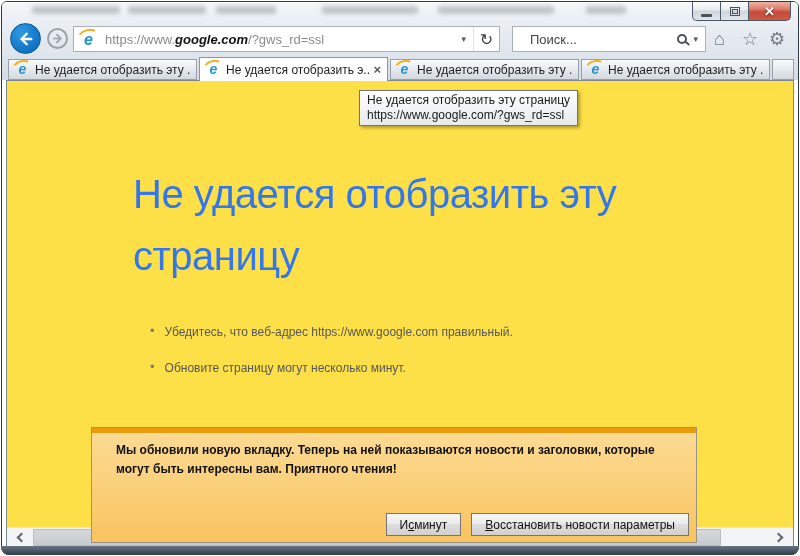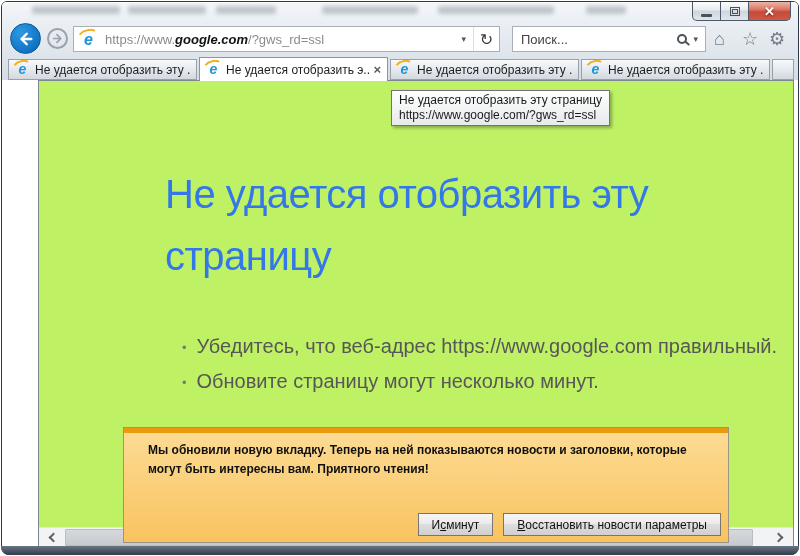--- a/index.html
+++ b/index.html
@@ -39,21 +39,21 @@
                 border: 1px solid #a9b0ba; display: flex; align-items: center; }
   .url { margin-left: 8px; font-size: 13px; color: #8b8b8b; white-space: nowrap; overflow: hidden; }
   .url .domain { color: #111; font-weight: bold; font-style: italic; }
   .addr-caret { margin-left: auto; color: #555; font-size: 9px; padding: 0 7px; }
   .addr-refresh { width: 26px; height: 24px; border-left: 1px solid #dde0e4; display: flex; align-items: center;
                   justify-content: center; font-size: 16px; color: #3c3c3c; }
 
   .searchbox { position: absolute; left: 510px; top: 24px; width: 194px; height: 26px; background: #fff;
                border: 1px solid #a9b0ba; display: flex; align-items: center; }
   .searchbox input { flex: 1; min-width: 0; border: none; outline: none; font-size: 13px; padding-left: 8px;
-                     color: #333; font-family: "Liberation Sans", sans-serif; background: transparent; }
+                     color: #333; font-family: "Liberation Sans", sans-serif; background: transparent; margin-left: 9px; }
   .searchbox input::placeholder { color: #444; opacity: 1; }
   .magnifier { position: relative; width: 10px; height: 10px; border: 2px solid #4e5357; border-radius: 50%; margin-right: 6px; flex: none; }
   .magnifier::after { content: ""; position: absolute; width: 6px; height: 2px; background: #4e5357;
                       transform: rotate(40deg); right: -5px; bottom: -2px; }
   .search-caret { color: #555; font-size: 9px; padding-right: 7px; }
 
   .toolbar-icon { position: absolute; top: 26px; font-size: 18px; color: #767d85; line-height: 22px; }
 
   
   .tabbar { position: absolute; top: 55px; left: 0; right: 0; height: 23px; }
@@ -68,31 +68,31 @@
 
   
   .ie-icon { position: relative; width: 17px; height: 17px; flex: none; font-style: italic; font-weight: bold;
              color: #1f95d8; font-size: 16px; line-height: 17px; text-align: center; }
   .ie-icon::after { content: ""; position: absolute; left: -3px; right: -3px; top: -2px; height: 13px;
                     border: 2px solid transparent; border-top-color: #f3b01c; border-radius: 50%;
                     transform: rotate(-14deg); }
   .ie-icon.small { width: 15px; height: 15px; font-size: 14px; line-height: 15px; }
 
   
-  .content { position: absolute; top: 78px; left: 4px; right: 4px; bottom: 8px; background: #bef264;
-             border: 1px solid #7e8894; border-bottom: none; overflow: hidden; z-index: 1; margin-left: 32px; }
+  .content { position: absolute; top: 78px; left: 4px; right: 4px; bottom: 8px; background: #fde047;
+             border: 1px solid #7e8894; border-bottom: none; overflow: hidden; z-index: 1; }
 
   .tooltip { position: absolute; left: 352px; top: 9px; z-index: 6; white-space: nowrap;
              background: linear-gradient(#ffffff, #e7e9ec); border: 1px solid #717579;
              box-shadow: 2px 2px 3px rgba(0,0,0,.3); font-size: 12px; line-height: 15px; padding: 2px 7px; color: #1a1a1a; }
 
   .error-heading { position: absolute; left: 126px; top: 82px; width: 620px; font-size: 40px; line-height: 62px;
                    font-weight: 300; letter-spacing: -0.5px; color: #3377e8; }
 
-  .error-list { position: absolute; left: 143px; top: 256px; list-style: none; font-size: 20px; color: #575757; }
+  .error-list { position: absolute; left: 143px; top: 240px; list-style: none; font-size: 12px; color: #575757; }
   .error-list li { margin-bottom: 15px; line-height: 19px; }
   .error-list li::before { content: "•"; color: #7a7a7a; font-size: 13px; margin-right: 10px; vertical-align: 1px; }
 
   
   .notifbar { position: absolute; left: 84px; top: 346px; width: 606px; height: 116px; z-index: 5;
               border: 1px solid #9b9386; background: linear-gradient(#fcdc95, #f9c35f); }
   .notif-strip { height: 5px; background: #ea9a0d; }
   .notif-text { padding: 8px 16px 0 24px; font-size: 12px; line-height: 19px; font-weight: bold; color: #101010; }
   .notif-buttons { position: absolute; right: 7px; bottom: 6px; display: flex; gap: 10px; }
   .notif-btn { height: 23px; padding: 0 13px; font-size: 12px; color: #111; display: flex; align-items: center;

